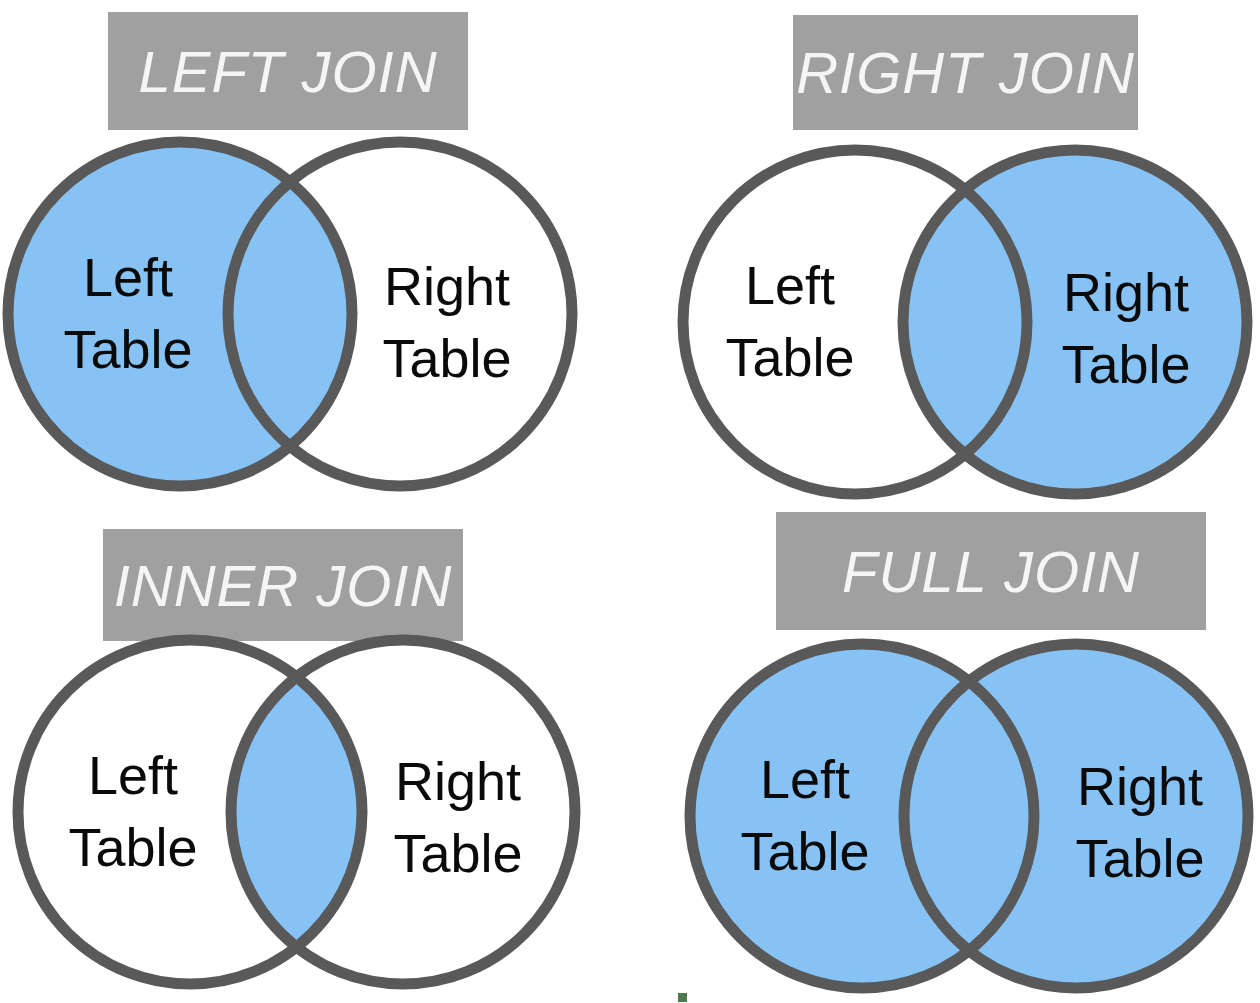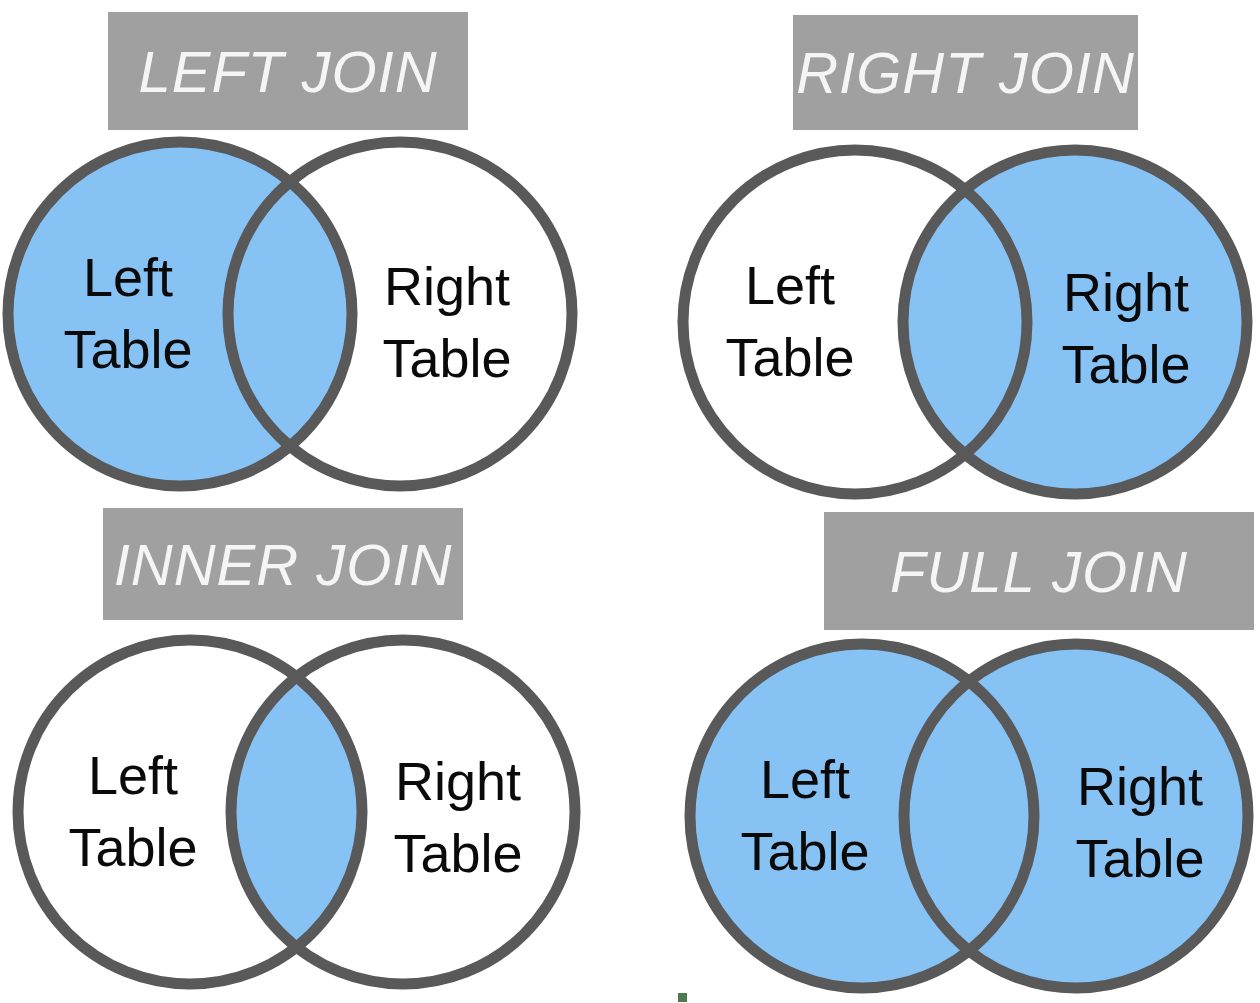--- a/index.html
+++ b/index.html
@@ -28,22 +28,22 @@
     background: var(--header-bg, #a0a0a0);
     color: var(--header-text, #f5f5f5);
     font-size: 58px;
     font-weight: 300;
     letter-spacing: 1px;
     white-space: nowrap;
     font-style: italic;
   }
   .h-left-join  { left: 108px; top: 12px;  width: 360px; height: 118px; }
   .h-right-join { left: 793px; top: 15px;  width: 345px; height: 115px; text-align: right; }
-  .h-inner-join { left: 103px; top: 508px; width: 360px; height: 112px; }
-  .h-full-join  { left: 824px; top: 512px; width: 430px; height: 118px; }
+  .h-inner-join { left: 103px; top: 529px; width: 360px; height: 112px; }
+  .h-full-join  { left: 776px; top: 512px; width: 430px; height: 118px; }
 
   svg.venn-layer {
     position: absolute;
     left: 0; top: 0;
   }
   .outline {
     fill: none;
     stroke: var(--circle-outline, #595959);
     stroke-width: 11px;
   }

